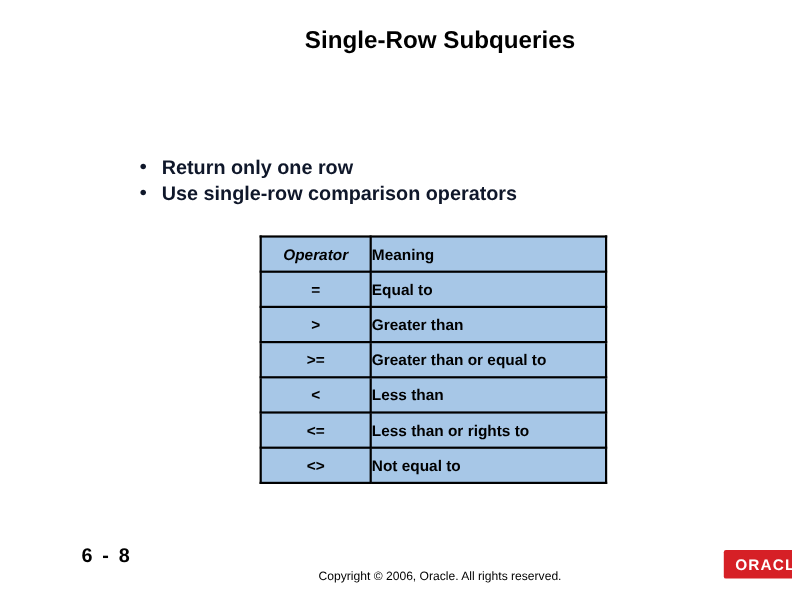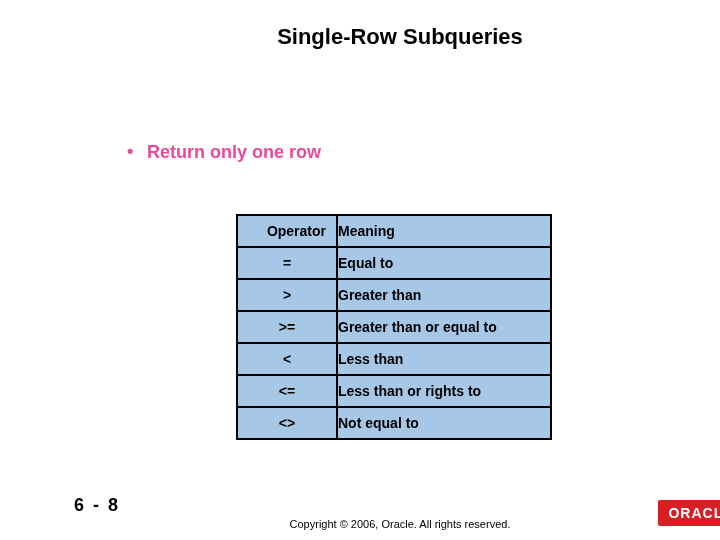--- a/index.html
+++ b/index.html
@@ -28,21 +28,21 @@
   }
   .bullets {
     position: absolute;
     top: 140px;
     left: 85px;
     list-style: none;
   }
   .bullets li {
     font-size: 18px;
     font-weight: bold;
-    color: #ec4899;
+    color: #0f172a;
     line-height: 1.35;
     padding-left: 22px;
     position: relative;
   }
   .bullets li::before {
     content: "•";
     position: absolute;
     left: 2px;
     top: -1px;
     font-size: 18px;
@@ -61,21 +61,21 @@
     font-weight: bold;
     text-align: left;
     height: 32px;
   }
   .op-table th.op-col, .op-table td.op-col {
     width: 100px;
     padding: 6px 10px;
     text-align: left;
   }
   .op-table td.op-col { text-align: center; }
-  .op-table th.op-col { text-align: right; }
+  .op-table th.op-col { text-align: center; font-style: italic; }
   .op-table th.mn-col, .op-table td.mn-col {
     width: 214px;
     padding: 6px 0;
   }
   .footer {
     position: absolute;
     left: 0;
     bottom: 0;
     width: 720px;
     height: 36px;
@@ -118,20 +118,21 @@
 </style>
 </head>
 <body>
 
 <div class="slide">
 
   <div class="title">Single-Row Subqueries</div>
 
   <ul class="bullets">
     <li>Return only one row</li>
+    <li>Use single-row comparison operators</li>
   </ul>
 
   <table class="op-table">
     <thead>
       <tr>
         <th class="op-col">Operator</th>
         <th class="mn-col">Meaning</th>
       </tr>
     </thead>
     <tbody>

